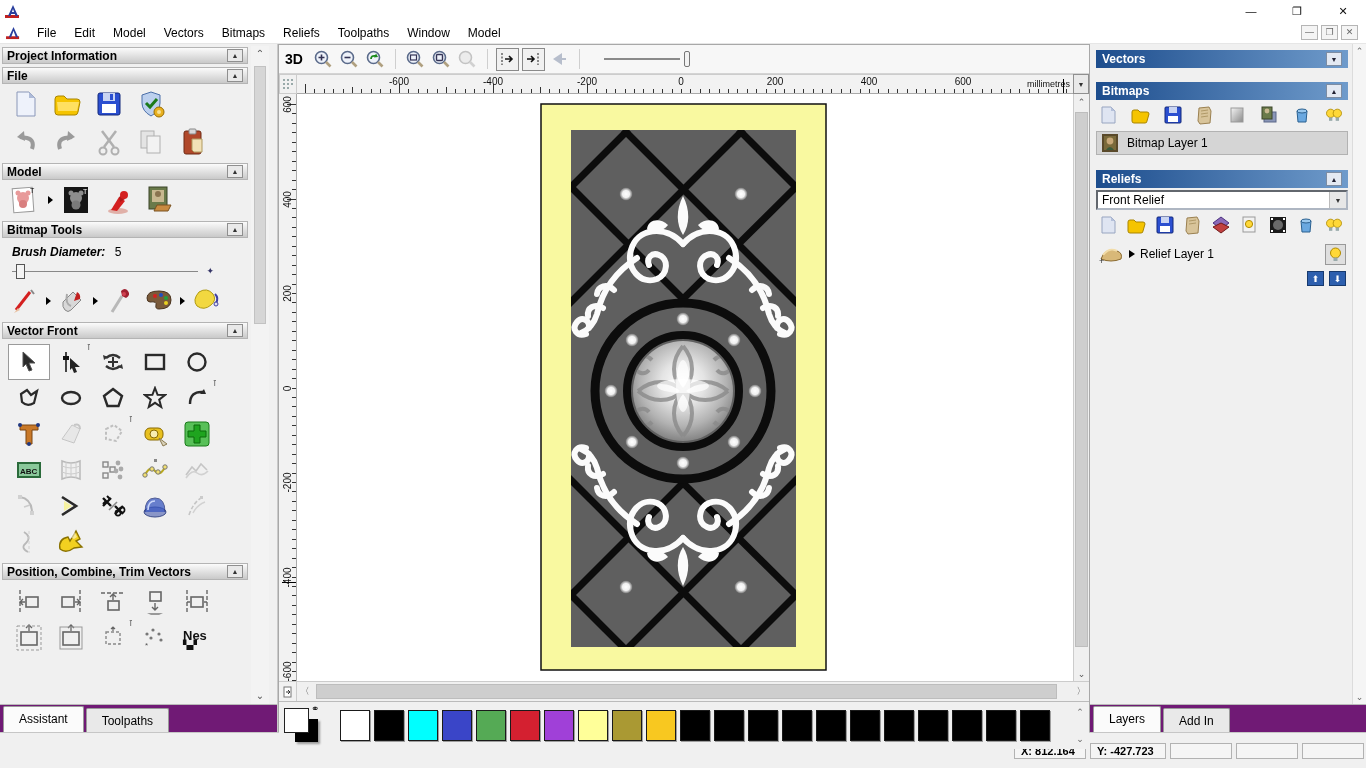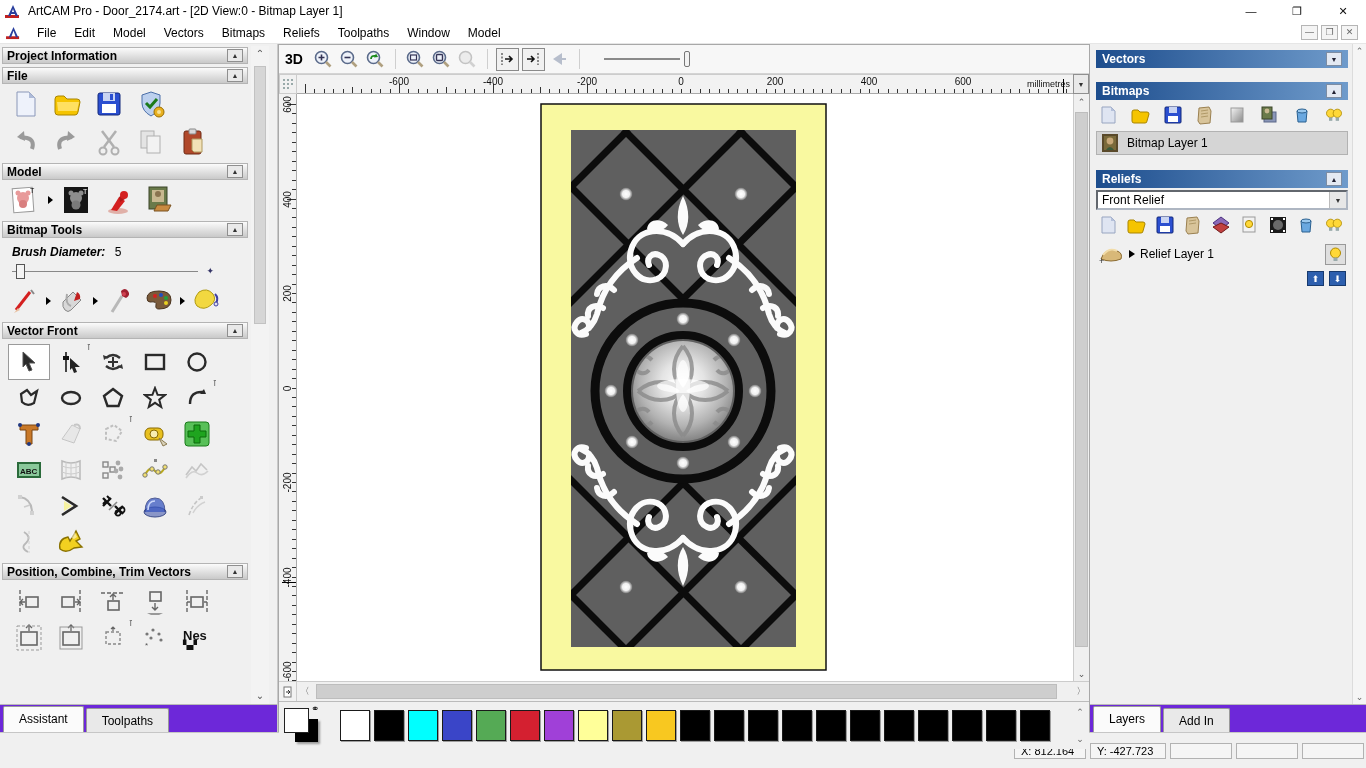--- a/index.html
+++ b/index.html
@@ -44,21 +44,21 @@
   .sl-dot { position:absolute; right:24px; top:3px; color:#336; font-size:9px; }
   .tool-grid { display:grid; grid-template-columns:repeat(5,42px); padding:5px 0 0 8px; }
   .tool-btn { width:42px; height:36px; display:flex; align-items:center; justify-content:center; position:relative; }
   .tool-btn.active { background:#fff; border:1px solid #9a9a9a; }
   .pin { position:absolute; right:1px; top:-1px; font-size:8px; color:#000; }
   .dim { opacity:.35; }
   .lp-scrollbar { position:absolute; right:8px; top:2px; bottom:0; width:18px; background:#f3f3f3; display:flex; flex-direction:column; align-items:center; }
   .scr-arrow { color:#555; font-size:10px; height:16px; line-height:16px; }
   .lp-thumb { width:12px; height:258px; background:#d6d6d6; border:1px solid #c2c2c2; margin-top:4px; }
   .lp-spacer { flex:1; }
-  .panel-tabs { height:28px; flex:0 0 auto; background:#6d28d9; border-top:1px solid #b9b9b9; display:flex; align-items:flex-end; padding-left:3px; }
+  .panel-tabs { height:28px; flex:0 0 auto; background:#701a75; border-top:1px solid #b9b9b9; display:flex; align-items:flex-end; padding-left:3px; }
   .tab { padding:5px 15px 4px 15px; border:1px solid #9a9a9a; border-bottom:none; background:#e9e9e9; margin-right:2px; border-radius:2px 2px 0 0; }
   .tab.active { background:#fbfbfb; padding-bottom:6px; }
 
   
   .canvas-col { width:812px; flex:0 0 auto; display:flex; flex-direction:column; background:#f2f2f2; border:1px solid #a8a8a8; }
   .canvas-toolbar { height:29px; flex:0 0 auto; display:flex; align-items:center; gap:3px; padding:0 6px; background:#f7f7f7; border-bottom:1px solid #d4d4d4; }
   .btn-3d { font-weight:bold; font-size:14px; margin-right:6px; }
   .ct-btn { width:23px; height:23px; display:flex; align-items:center; justify-content:center; }
   .ct-toggle { border:1px solid #8a8a8a; background:#f1f1f1; }
   .ct-sep { width:1px; height:20px; background:#cfcfcf; margin:0 5px; }
@@ -113,36 +113,35 @@
   .dropdown { height:20px; border:2px inset #aeb6c2; background:#fff; display:flex; align-items:center; padding-left:4px; margin-top:2px;justify-content:flex-end; }
   .dd-btn { margin-left:auto; width:17px; height:16px; background:#e7e7e7; display:flex; align-items:center; justify-content:center; font-size:7px; color:#333; border-left:1px solid #bbb; }
   .relief-item { height:28px; display:flex; align-items:center; gap:5px; padding:0 2px; margin-top:2px; }
   .tri-right { width:0; height:0; border-left:6px solid #000; border-top:4px solid transparent; border-bottom:4px solid transparent; }
   .bulb-btn { margin-left:auto; width:21px; height:21px; border:1px solid #999; background:#dfdfdf; display:flex; align-items:center; justify-content:center; }
   .updown { display:flex; gap:5px; justify-content:flex-end; padding:3px 2px 0 0; }
   .ud-btn { width:17px; height:15px; background:#2d5fae; color:#fff; font-size:9px; display:flex; align-items:center; justify-content:center; border:1px solid #173a6e; }
   .rp-scrollbar { position:absolute; right:0; top:0; bottom:0; width:14px; background:#f5f5f5; border-left:1px solid #dcdcdc; display:flex; flex-direction:column; justify-content:space-between; align-items:center; padding:2px 0; color:#666; font-size:9px; }
 
   
-  .statusbar { height:36px; flex:0 0 auto; background:#f0f0f0; border-top:1px solid #c6c6c6; display:flex; align-items:center; justify-content:flex-end; gap:4px; padding-right:2px; font-size:11px; }
+  .statusbar { height:36px; flex:0 0 auto; background:#f0f0f0; border-top:1px solid #c6c6c6; display:flex; align-items:center; justify-content:flex-end; gap:4px; padding-right:2px; font-size:11px;font-weight:bold; }
   .sb-field { height:16px; border:1px solid #b2b2b2; background:#f5f5f5; display:flex; align-items:center; padding:0 6px; }
   .sb-x { width:72px; } .sb-y { width:76px; } .sb-e { width:62px; }
 </style>
 </head>
 <body>
 
 <div class="window">
 
   <div class="titlebar">
     <svg class="logo" viewBox="0 0 16 15">
       <rect x="0" y="11" width="14" height="3" fill="#c02020"></rect>
       <path d="M3 12 L8 1 L13 12 L10.5 12 L8 5 L5.5 12 Z" fill="#2a3f9e"></path>
       <rect x="5" y="8" width="6" height="2" fill="#2a3f9e"></rect>
     </svg>
-    <span class="title-text">ArtCAM Pro - Door_2174.art - [2D View:0 - Bitmap Layer 1]</span>
     <div class="title-controls">
       <div class="tc-btn">—</div>
       <div class="tc-btn">❐</div>
       <div class="tc-btn">✕</div>
     </div>
   </div>
 
   <div class="menubar">
     <svg class="logo" viewBox="0 0 16 15">
       <rect x="0" y="11" width="14" height="3" fill="#c02020"></rect>

